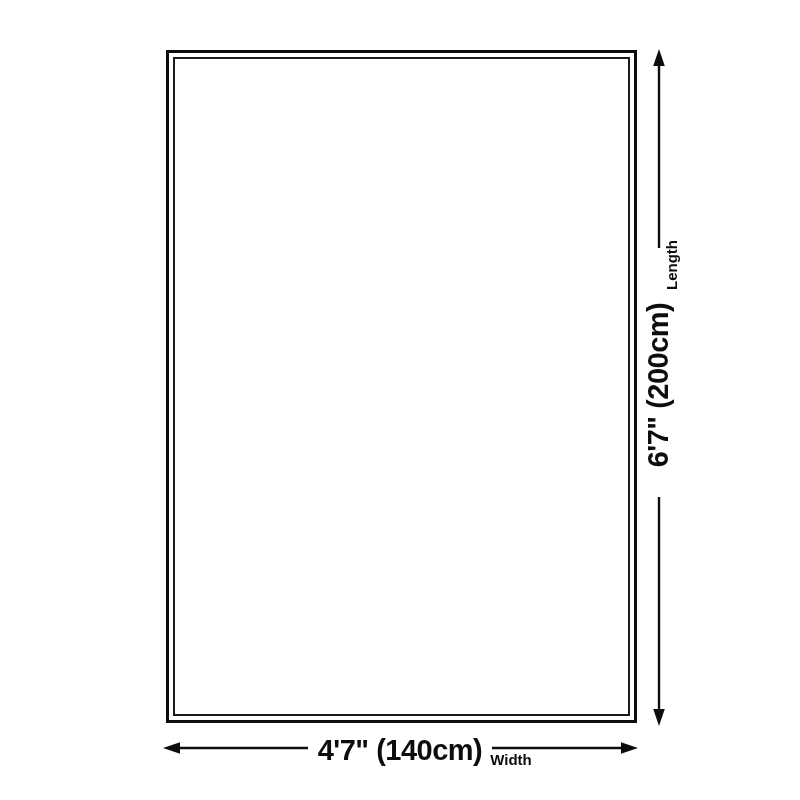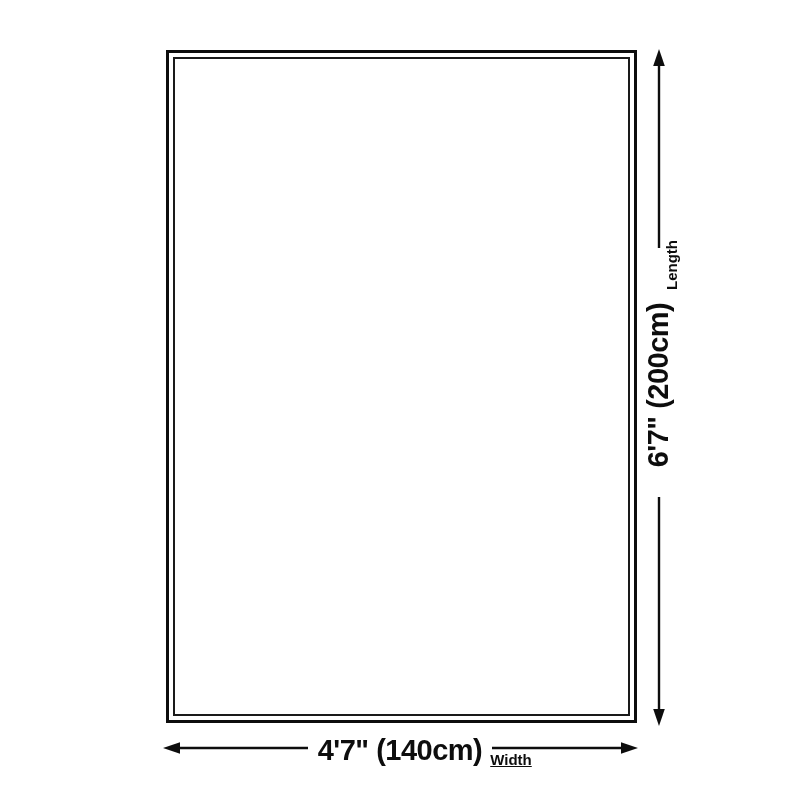--- a/index.html
+++ b/index.html
@@ -76,21 +76,20 @@
     left: 300px;
     top: 733px;
     width: 200px;
     height: 34px;
   }
   .dim-width-label {
     left: 486px;
     top: 750px;
     width: 50px;
     height: 20px;
-    text-decoration: underline;
   }
 </style>
 </head>
 <body>
 
 <div class="stage">
 
   <div class="rug">
     <div class="rug-inner"></div>
   </div>

